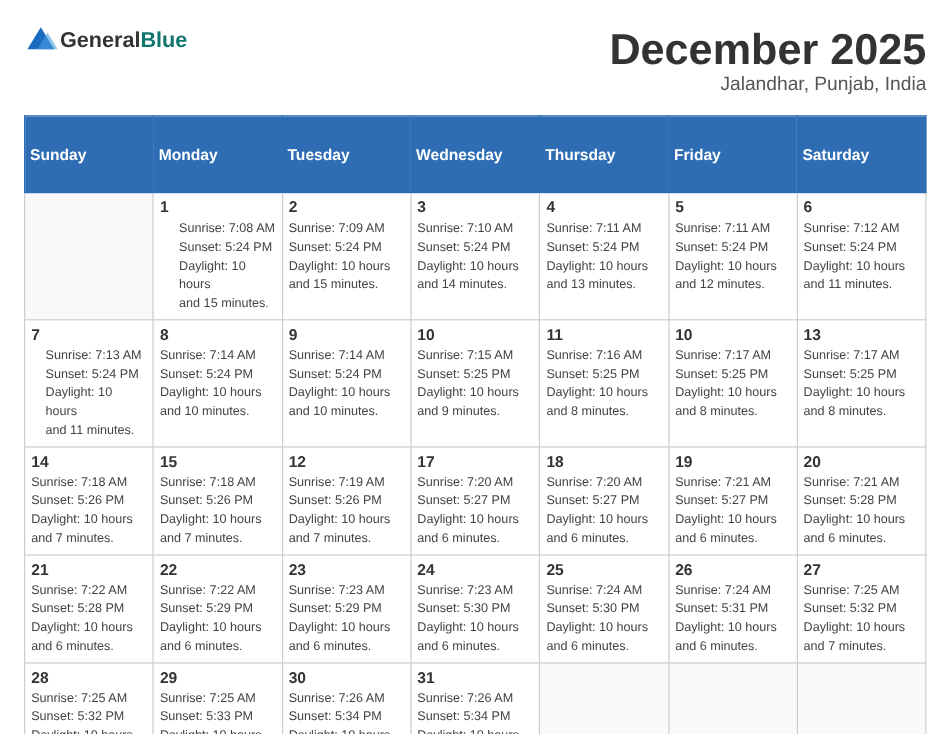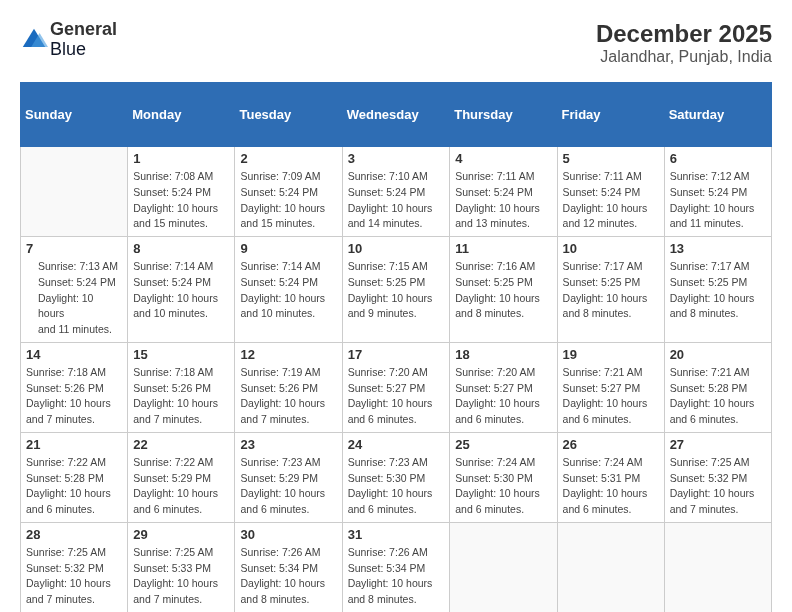--- a/index.html
+++ b/index.html
@@ -15,43 +15,42 @@
       justify-content: space-between;
       align-items: flex-start;
       margin-bottom: 16px;
     }
     .logo {
       display: flex;
       align-items: center;
     }
     .logo-text {
       display: flex;
-      flex-direction: column;
       line-height: 1.1;
     }
     .logo-general {
       font-size: 18px;
       font-weight: bold;
       color: #333;
     }
     .logo-blue {
       font-size: 18px;
-      font-weight: normal;
-      color: #0f172a;
+      font-weight: bold;
+      color: #0f766e;
     }
     .logo-icon {
       width: 28px;
       height: 28px;
       margin-right: 2px;
     }
     .title-block {
       text-align: right;
     }
     .month-title {
-      font-size: 24px;
+      font-size: 36px;
       font-weight: bold;
       color: #333;
     }
     .location {
       font-size: 16px;
       color: #555;
       text-align: right;
     }
     .calendar {
       width: 100%;
@@ -123,21 +122,21 @@
         <th>Thursday</th>
         <th>Friday</th>
         <th>Saturday</th>
       </tr>
   </thead>
   <tbody id="calendar-body">
   <tr class="week-row">
         <td class="empty"></td>
         <td>
           <div class="day-number">1</div>
-          <div class="day-info" style="white-space: pre-line;">Sunrise: 7:08 AM
+          <div class="day-info" style="white-space: pre-line; margin-left: 16px;">Sunrise: 7:08 AM
 Sunset: 5:24 PM
 Daylight: 10 hours
 and 15 minutes.</div>
         </td>
         <td>
           <div class="day-number">2</div>
           <div class="day-info" style="white-space: pre-line;">Sunrise: 7:09 AM
 Sunset: 5:24 PM
 Daylight: 10 hours
 and 15 minutes.</div>

